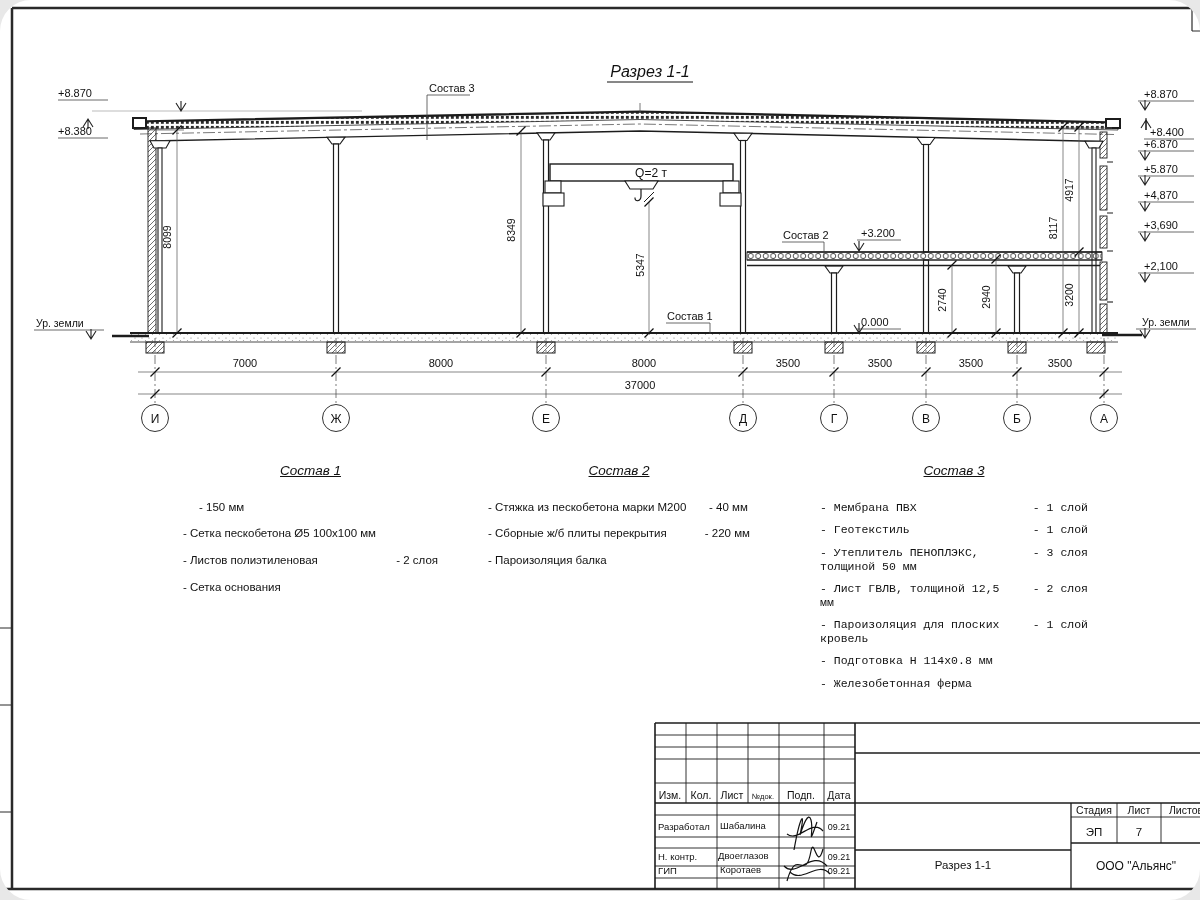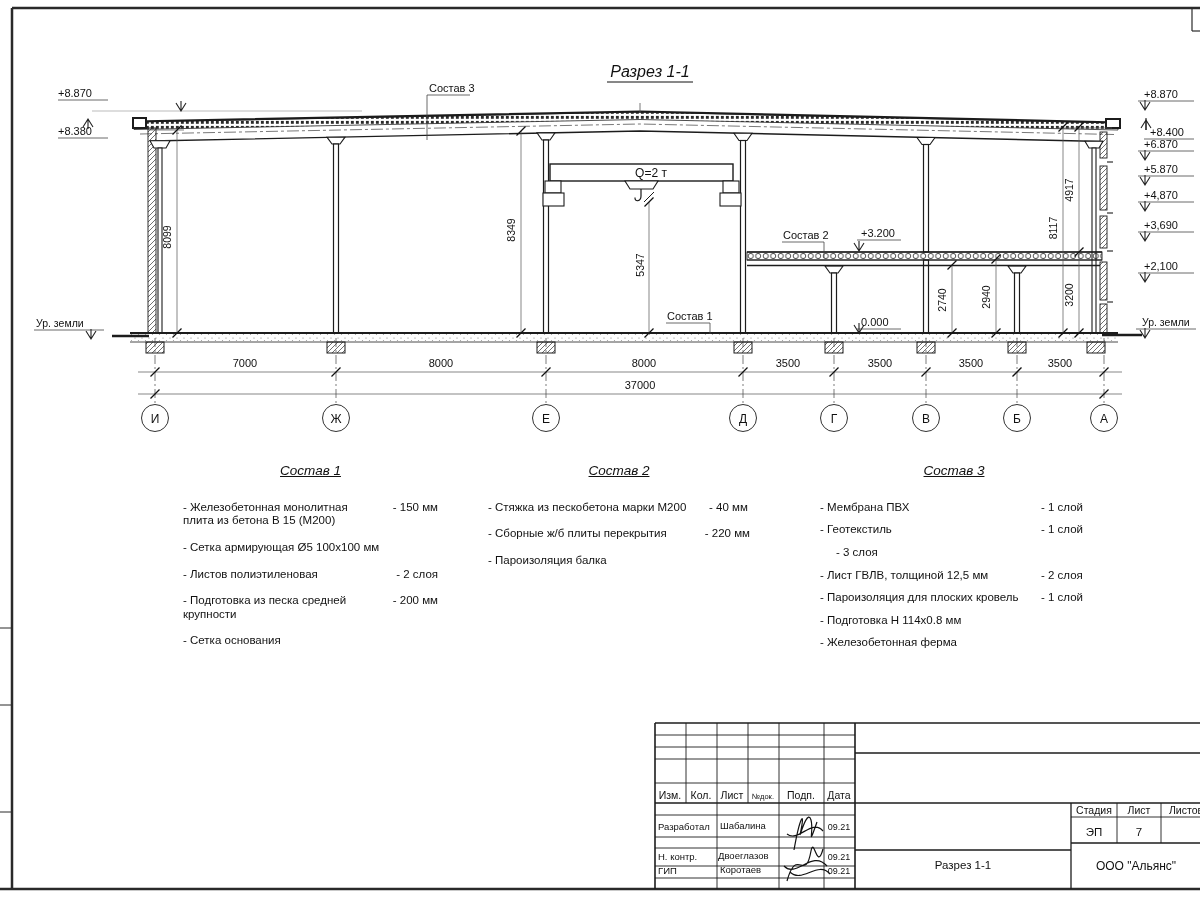--- a/index.html
+++ b/index.html
@@ -1,23 +1,23 @@
 <!DOCTYPE html>
 <html><head>
 <meta charset="utf-8">
 <style>
   html,body{margin:0;padding:0;background:#e8e8e8;}
   .sheet{position:relative;width:1200px;height:900px;background:#ffffff;
-         font-family:"Liberation Sans",sans-serif;overflow:hidden;}
+         font-family:"Liberation Sans",sans-serif;overflow:hidden;border-radius:31px;}
   .sheet svg{position:absolute;left:0;top:0;}
   .spec{position:absolute;color:#111;font-size:11.5px;line-height:1.18;}
   .spec-title{font-style:italic;text-decoration:underline;font-size:13.5px;
               text-align:center;margin:0 0 22px 0;font-weight:normal;}
   .spec-row{display:flex;align-items:flex-start;margin-bottom:13px;}
-  .spec-row.tight{margin-bottom:9px;}
+  .spec-row.tight{margin-bottom:9px;font-family:Liberation Mono, monospace;}
   .spec-name{width:205px;}
   .spec-val{margin-left:16px;white-space:nowrap;}
   text{fill:#111;font-family:"Liberation Sans",sans-serif;}
 </style>
 </head>
 <body>
 
 <div class="sheet">
 
 <svg width="1200" height="900" viewBox="0 0 1200 900">
@@ -344,36 +344,31 @@
   <text x="1186" y="814" font-size="10.5" text-anchor="middle">Листов</text>
   <text x="1094" y="836" font-size="11.5" text-anchor="middle">ЭП</text>
   <text x="1139" y="836" font-size="11.5" text-anchor="middle">7</text>
   <text x="963" y="869" font-size="11.5" text-anchor="middle">Разрез 1-1</text>
   <text x="1136" y="870" font-size="12" text-anchor="middle">ООО "Альянс"</text>
 </svg>
 
 <div class="spec" style="left:183px;top:463px;width:255px;">
   <div class="spec-title">Состав 1</div>
   <div class="spec-row">
-    <div class="spec-name">- Железобетонная  монолитная плита из бетона В 15 (М200)</div>
     <div class="spec-val">- 150 мм</div>
   </div>
   <div class="spec-row">
-    <div class="spec-name">- Сетка армирующая Ø5 100х100 мм</div>
+    <div class="spec-name">- Сетка пескобетона Ø5 100х100 мм</div>
     <div class="spec-val"></div>
   </div>
   <div class="spec-row">
     <div class="spec-name">- Листов полиэтиленовая</div>
     <div class="spec-val">-  2 слоя</div>
   </div>
   <div class="spec-row">
-    <div class="spec-name">- Подготовка из песка средней крупности</div>
-    <div class="spec-val">- 200 мм</div>
-  </div>
-  <div class="spec-row">
     <div class="spec-name">- Сетка основания</div>
     <div class="spec-val"></div>
   </div>
 </div>
 
 <div class="spec" style="left:488px;top:463px;width:262px;">
   <div class="spec-title">Состав 2</div>
   <div class="spec-row">
     <div class="spec-name">- Стяжка из пескобетона марки М200</div>
     <div class="spec-val">- 40 мм</div>
@@ -392,20 +387,21 @@
   <div class="spec-title">Состав 3</div>
   <div class="spec-row tight">
     <div class="spec-name">- Мембрана ПВХ</div>
     <div class="spec-val">- 1 слой</div>
   </div>
   <div class="spec-row tight">
     <div class="spec-name">- Геотекстиль</div>
     <div class="spec-val">- 1 слой</div>
   </div>
   <div class="spec-row tight">
+    <div class="spec-name">- Утеплитель ПЕНОПЛЭКС, толщиной 50 мм</div>
     <div class="spec-val">- 3 слоя</div>
   </div>
   <div class="spec-row tight">
     <div class="spec-name">- Лист ГВЛВ, толщиной 12,5 мм</div>
     <div class="spec-val">- 2 слоя</div>
   </div>
   <div class="spec-row tight">
     <div class="spec-name">- Пароизоляция для плоских кровель</div>
     <div class="spec-val">- 1 слой</div>
   </div>

